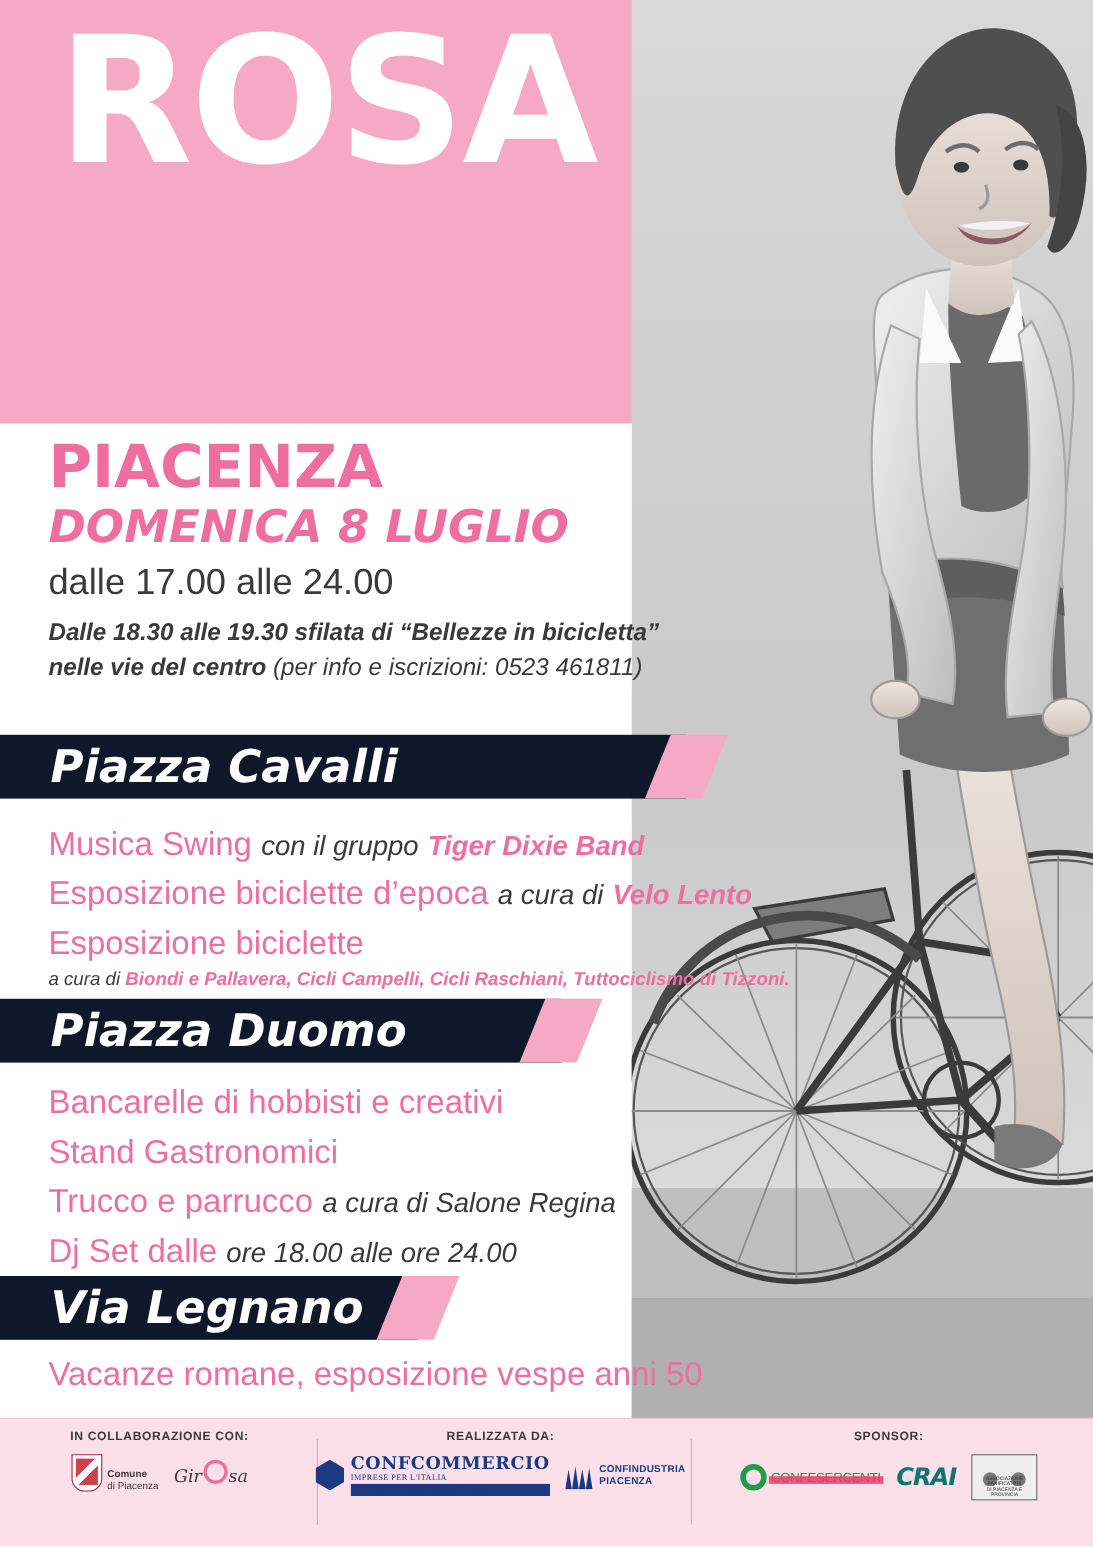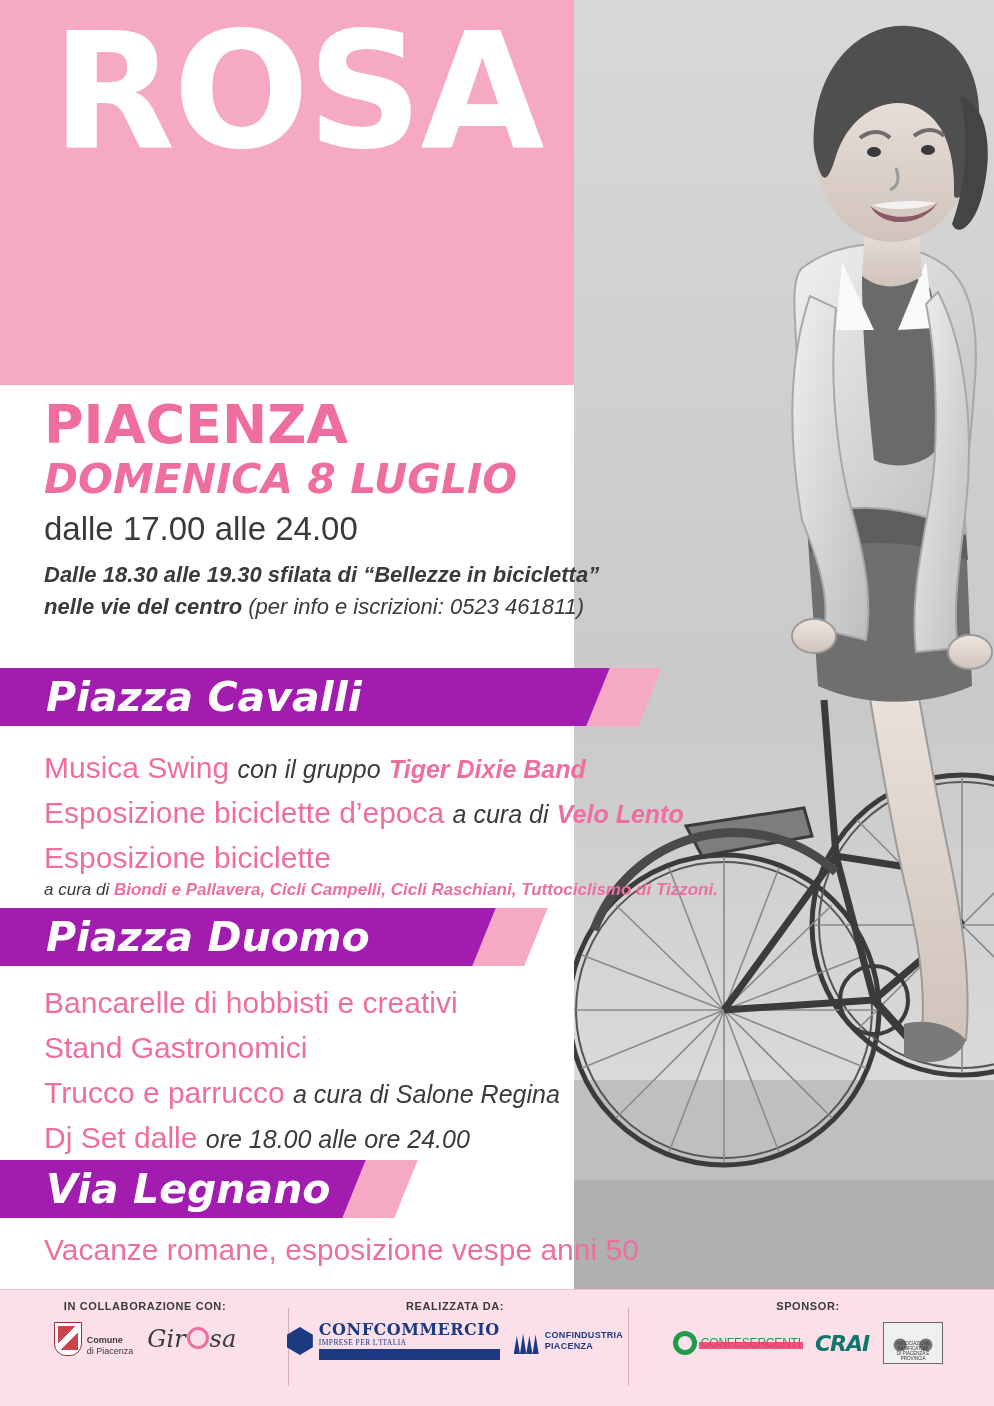--- a/index.html
+++ b/index.html
@@ -112,21 +112,21 @@
     font-weight: normal;
     font-style: italic;
     color: #3a3a3a;
   }
 
   
   .ribbon {
     position: absolute;
     left: 0;
     height: 58px;
-    background: #a21caf;
+    background: #0f172a;
     z-index: 4;
     display: flex;
     align-items: center;
   }
   .ribbon .tail {
     position: absolute;
     right: -26px;
     top: 0;
     width: 52px;
     height: 58px;
@@ -230,21 +230,21 @@
     content: "";
     position: absolute;
     left: 3px; top: 3px; right: 3px; bottom: 5px;
     background:
       linear-gradient(135deg, #c3222f 0 40%, #ffffff 40% 60%, #c3222f 60% 100%);
     opacity: .85;
   }
   .girorosa {
     font-family: "DejaVu Serif", serif;
     font-style: italic;
-    font-size: 24px;
+    font-size: 16px;
     color: #3a3a3a;
     position: relative;
   }
   .girorosa .ring {
     display: inline-block;
     width: 16px;
     height: 16px;
     border: 3px solid #ee6ea0;
     border-radius: 50%;
     vertical-align: -2px;

